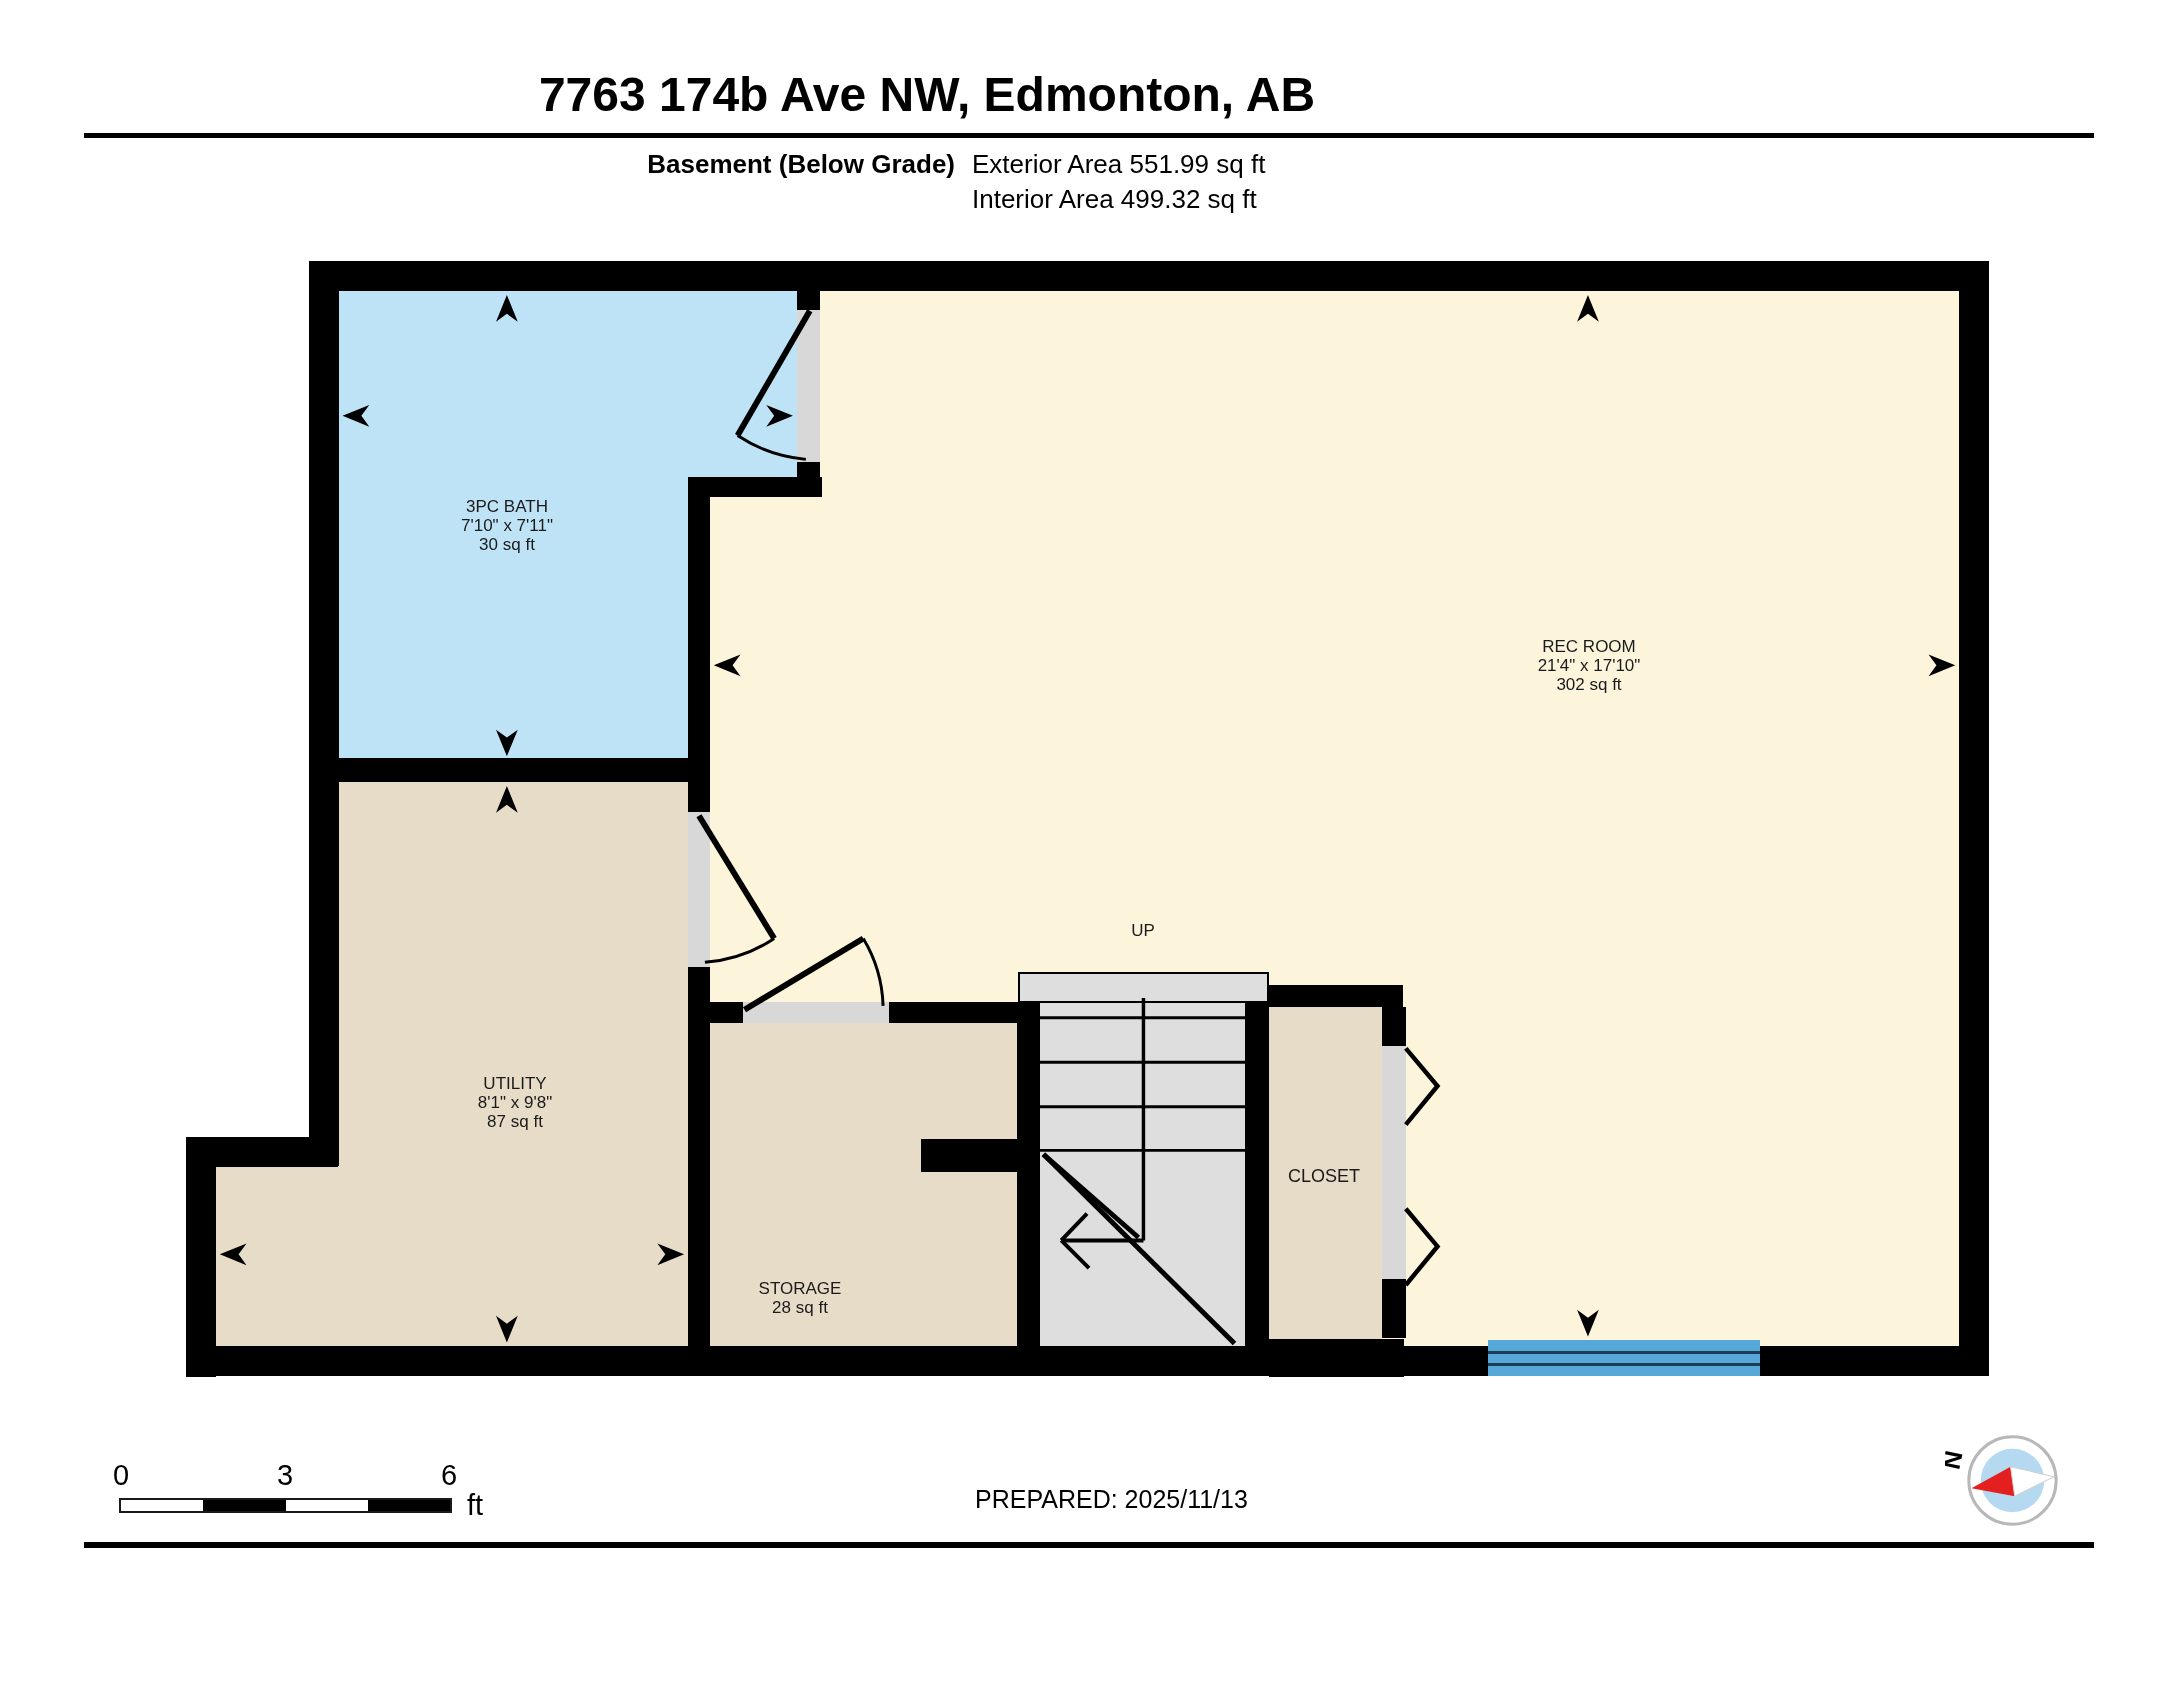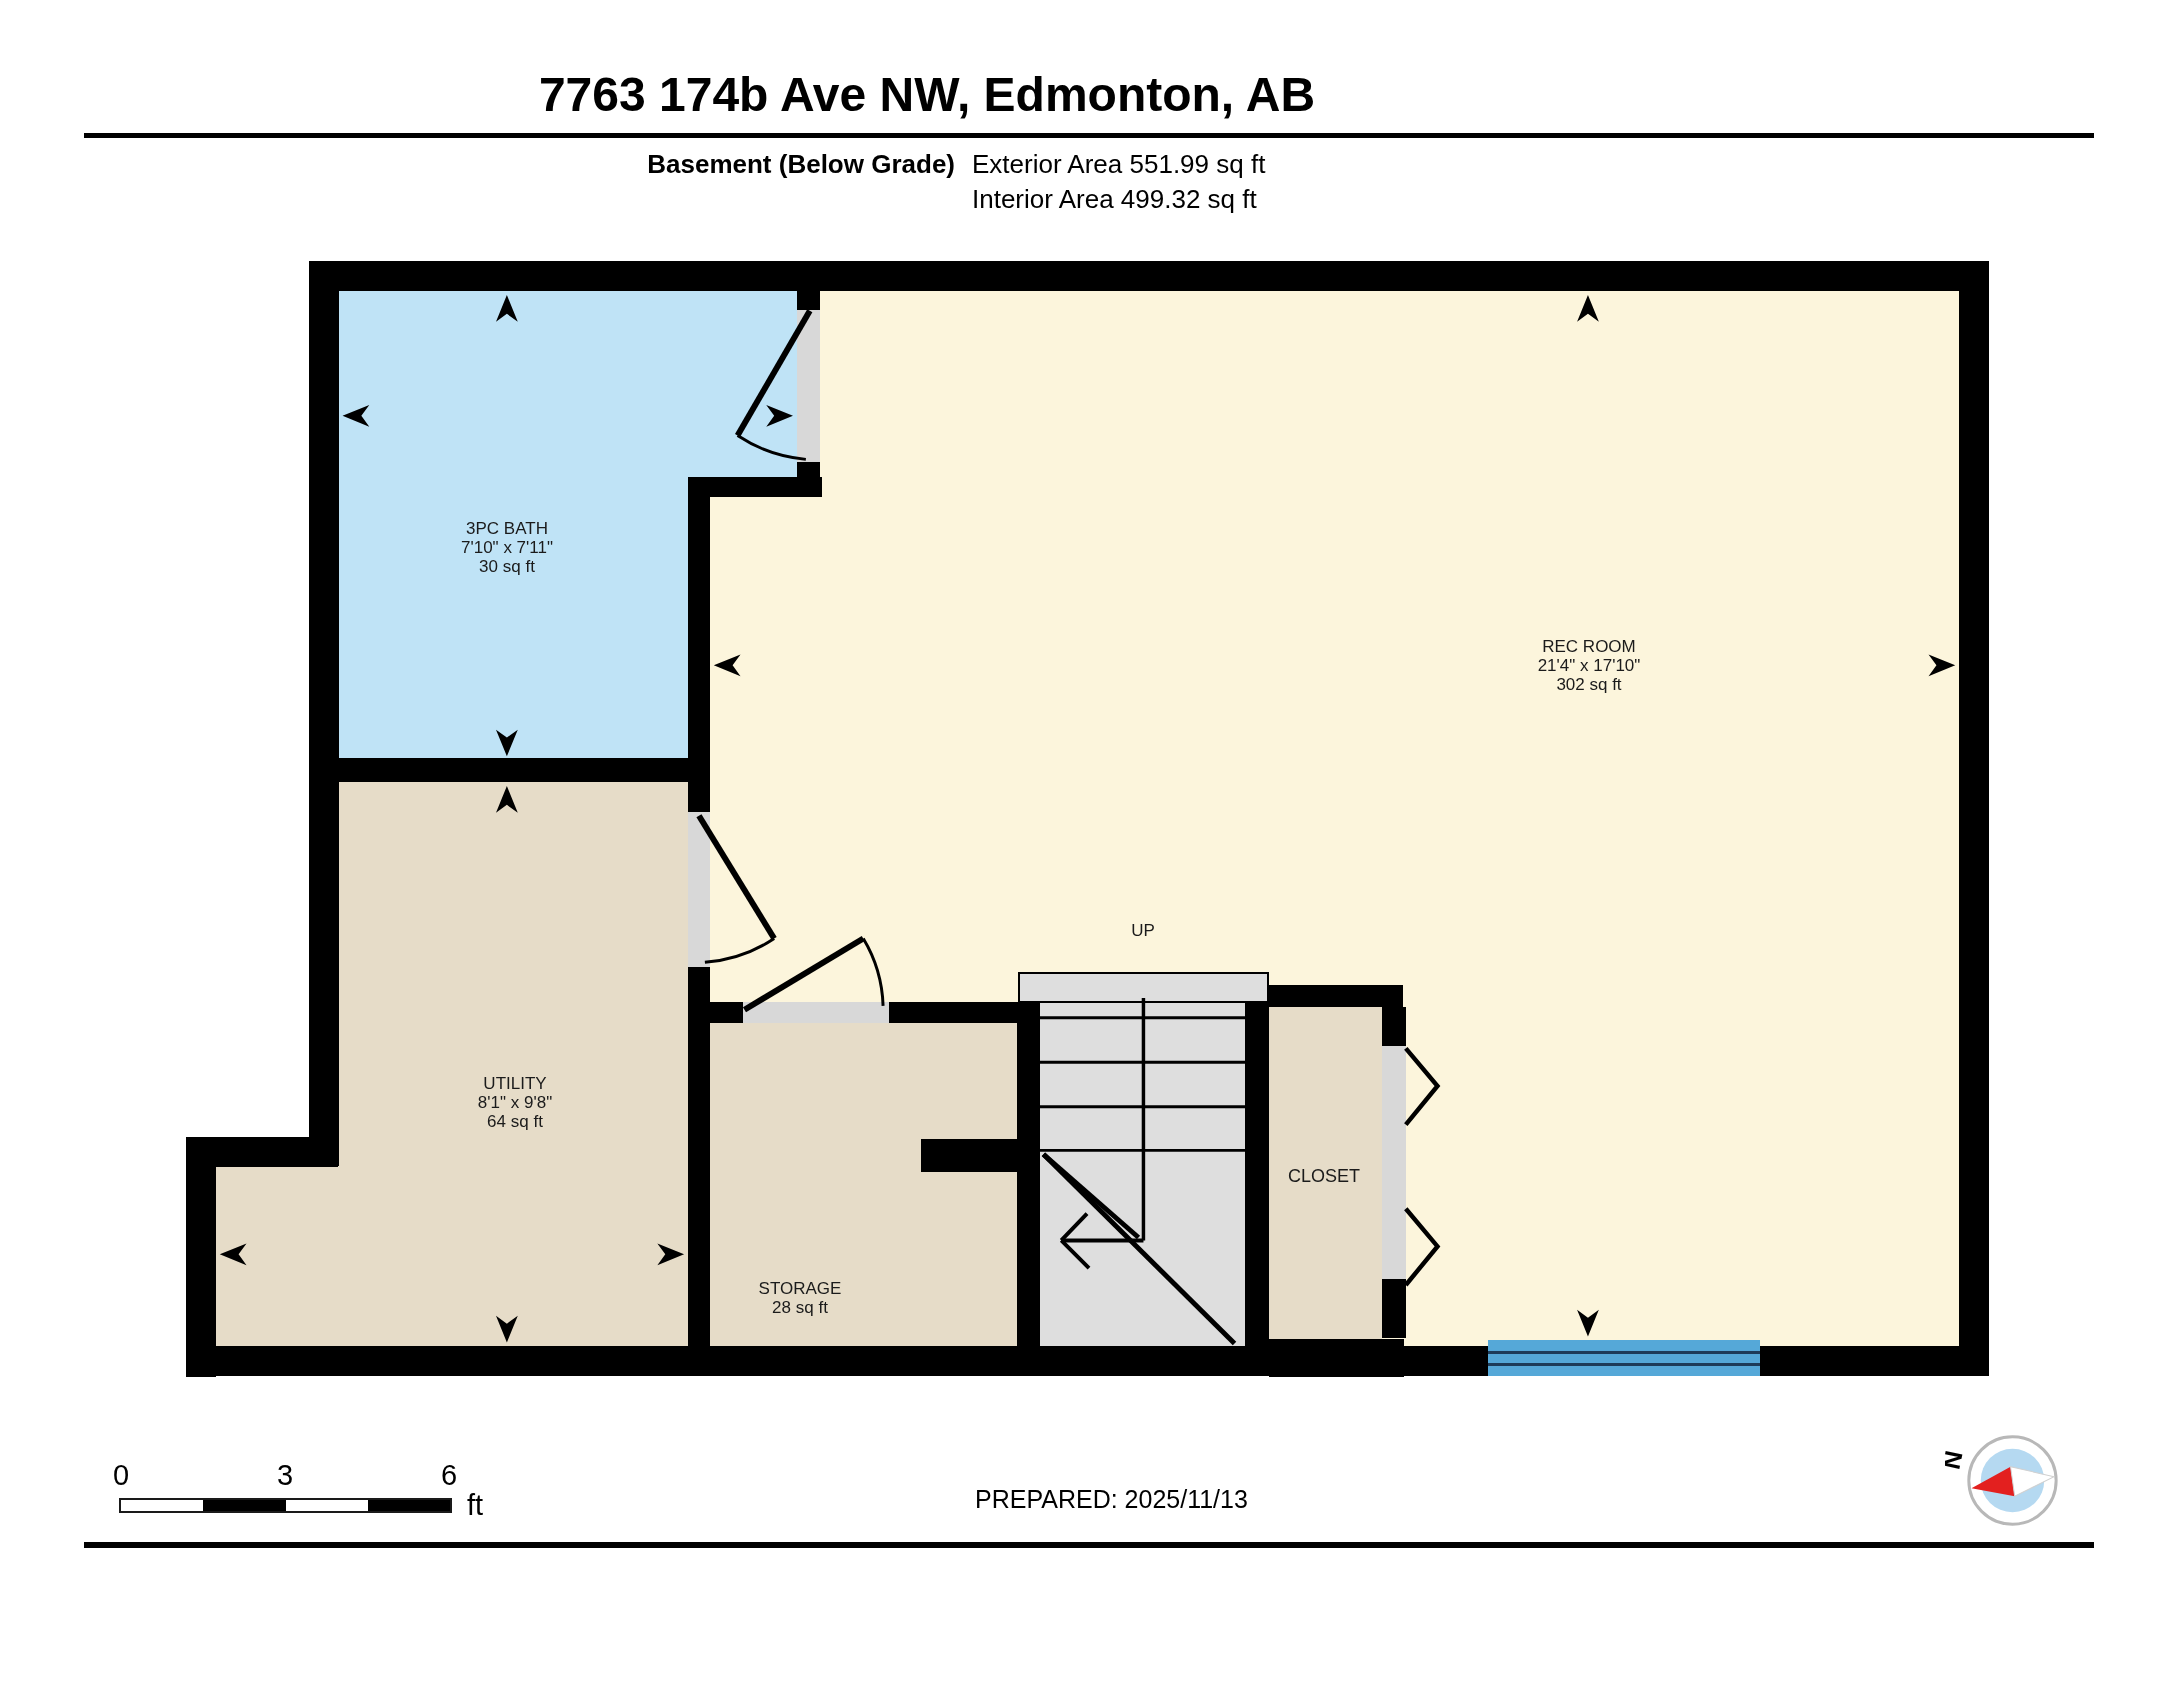--- a/index.html
+++ b/index.html
@@ -125,34 +125,34 @@
       <path d="M0,0 L27,-11 L19,0 L27,11 Z" transform="translate(512,1356) rotate(-90)"></path>
       <path d="M0,0 L27,-11 L19,0 L27,11 Z" transform="translate(222,1267)"></path>
       <path d="M0,0 L27,-11 L19,0 L27,11 Z" transform="translate(691,1267) rotate(180)"></path>
       <path d="M0,0 L27,-11 L19,0 L27,11 Z" transform="translate(1604,298) rotate(90)"></path>
       <path d="M0,0 L27,-11 L19,0 L27,11 Z" transform="translate(1604,1350) rotate(-90)"></path>
       <path d="M0,0 L27,-11 L19,0 L27,11 Z" transform="translate(721,672)"></path>
       <path d="M0,0 L27,-11 L19,0 L27,11 Z" transform="translate(1975,672) rotate(180)"></path>
     </g>
   </svg>
 
-  <div class="room-label" style="left:507px;top:525px;margin-top:22px;">
+  <div class="room-label" style="left:507px;top:525px;">
     <div>3PC BATH</div>
     <div>7'10" x 7'11"</div>
     <div>30 sq ft</div>
   </div>
   <div class="room-label" style="left:1589px;top:665px;">
     <div>REC ROOM</div>
     <div>21'4" x 17'10"</div>
     <div>302 sq ft</div>
   </div>
   <div class="room-label" style="left:515px;top:1102px;">
     <div>UTILITY</div>
     <div>8'1" x 9'8"</div>
-    <div>64 sq ft</div>
+    <div>87 sq ft</div>
   </div>
   <div class="room-label" style="left:800px;top:1298px;">
     <div>STORAGE</div>
     <div>28 sq ft</div>
   </div>
   <div class="room-label" style="left:1324px;top:1176px;font-size:18px;">CLOSET</div>
   <div class="room-label" style="left:1143px;top:930px;">UP</div>
 
   <div class="tick" style="left:121px;top:1459px;">0</div>
   <div class="tick" style="left:285px;top:1459px;">3</div>

